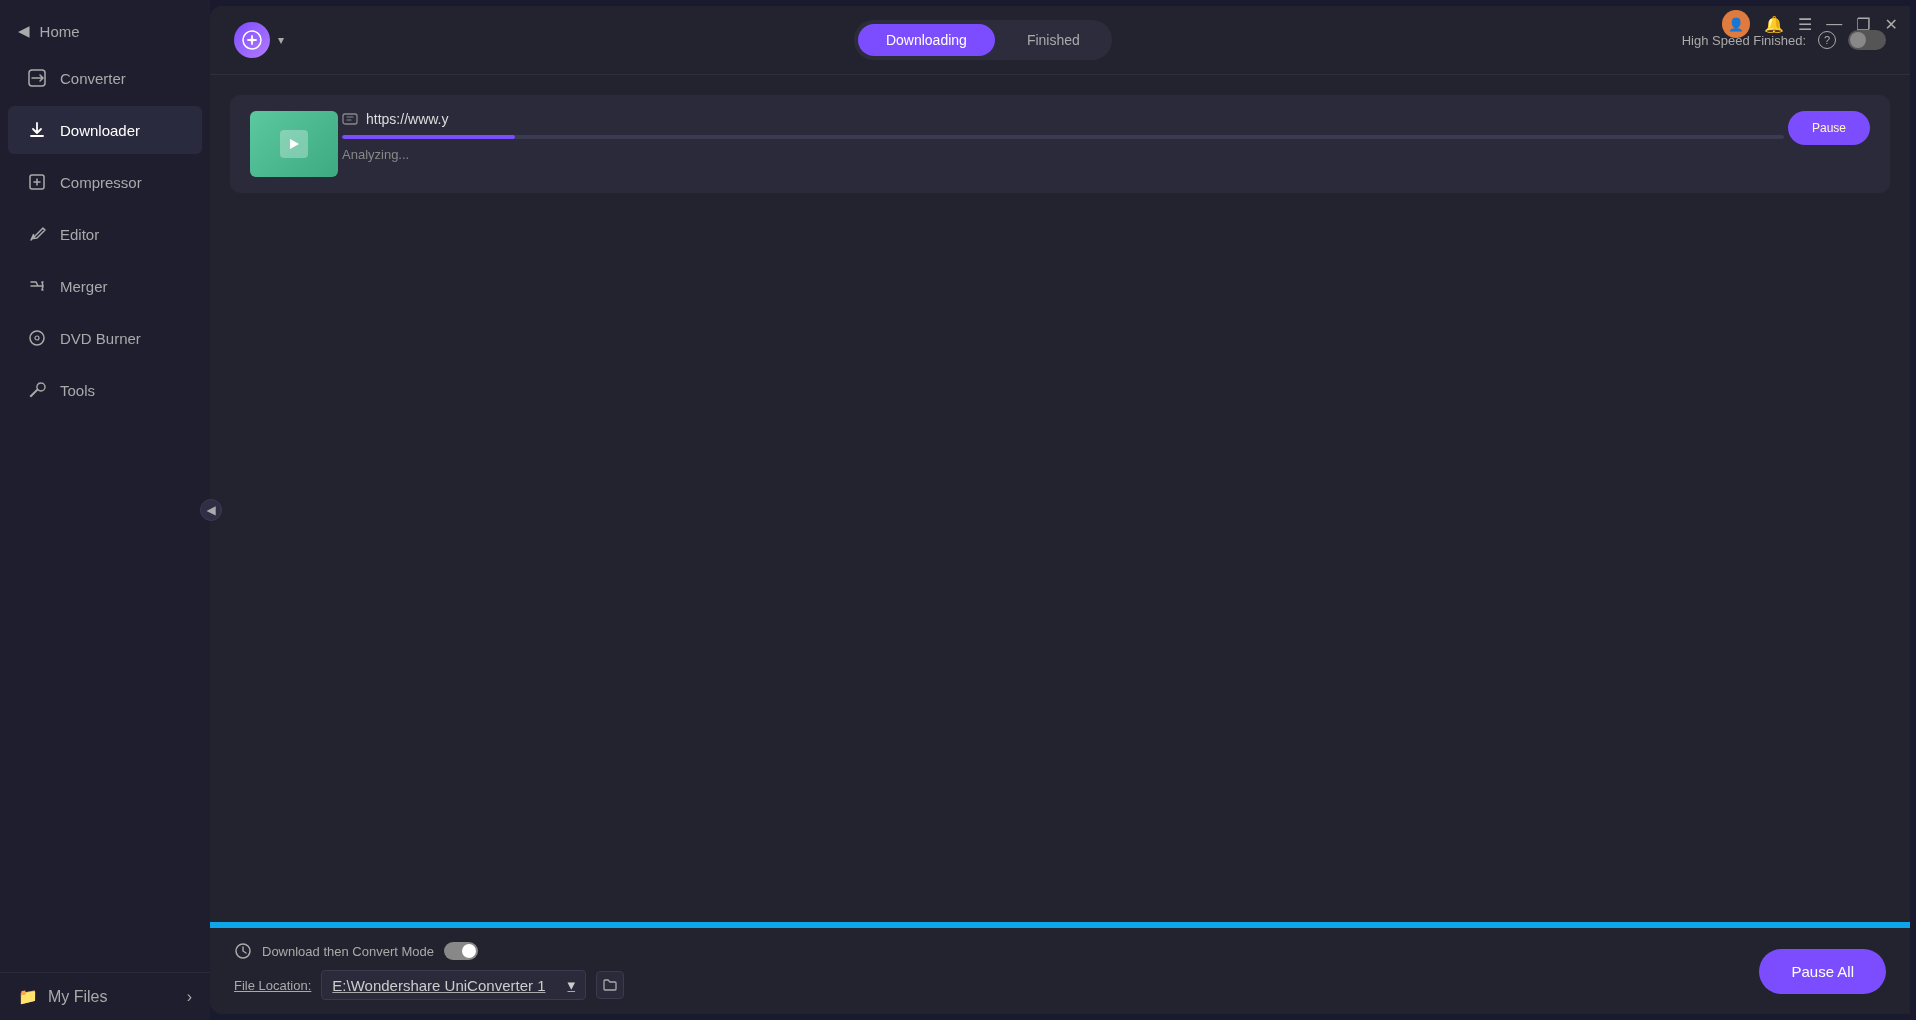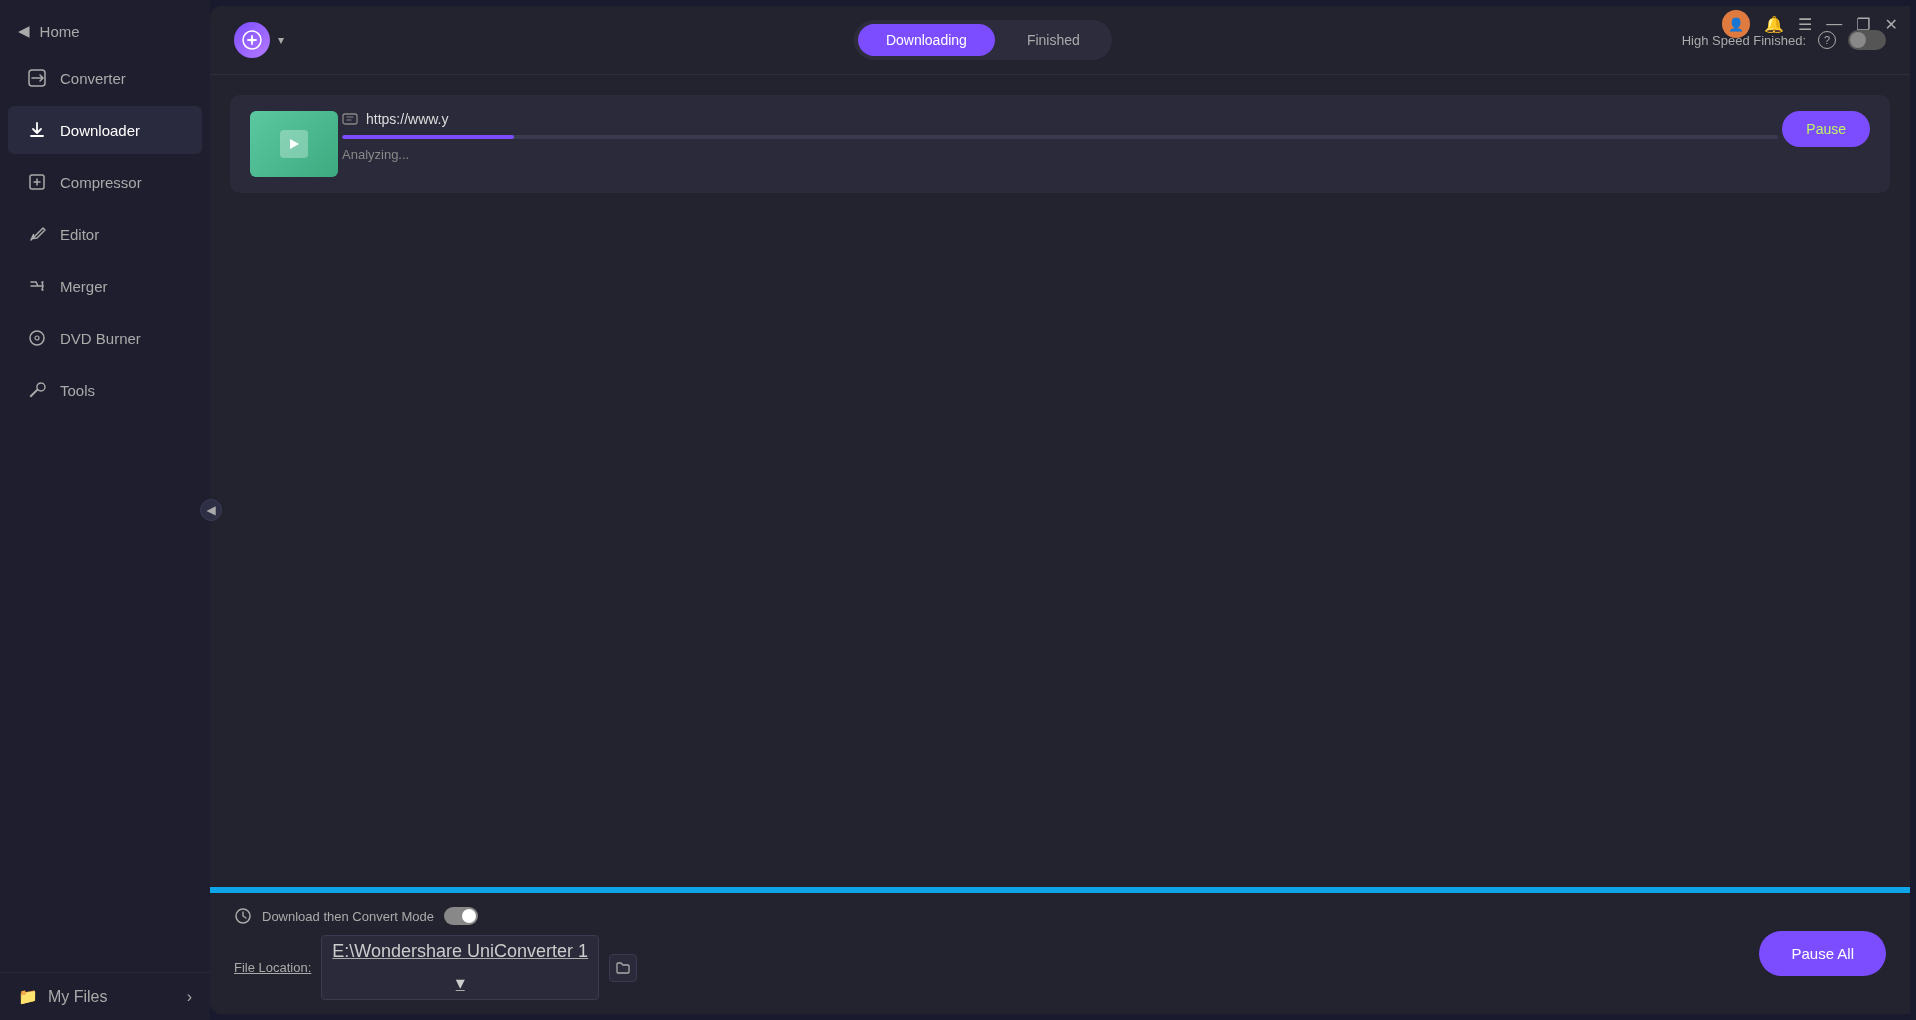--- a/index.html
+++ b/index.html
@@ -311,25 +311,25 @@
       width: 12%;
     }
 
     .analyzing-text {
       font-size: 13px;
       color: #888;
     }
 
     .pause-btn {
       background: #7c4dff;
-      color: #bef264;
+      color: #fef9c3;
       border: none;
       border-radius: 20px;
       padding: 10px 24px;
-      font-size: 14px;
+      font-size: 12px;
       cursor: pointer;
       white-space: nowrap;
       font-weight: 500;
     }
 
     
     .bottom-bar {
       background: #23232f;
       border-top: 6px solid #0ea5e9;
       padding: 14px 24px;
@@ -385,26 +385,25 @@
       color: #aaa;
       text-decoration: underline;
     }
 
     .file-location-select {
       background: #2a2a3a;
       color: #ccc;
       border: 1px solid #3a3a50;
       border-radius: 4px;
       padding: 5px 10px;
-      font-size: 18px;
-      cursor: pointer;
-      display: flex;
-      align-items: center;
-      gap: 10px;
-      flex-direction: column;
+      font-size: 15px;
+      cursor: pointer;
+      display: flex;
+      align-items: center;
+      gap: 22px;
     }
 
     .folder-btn {
       width: 28px;
       height: 28px;
       background: #2a2a3a;
       border: 1px solid #3a3a50;
       border-radius: 4px;
       display: flex;
       align-items: center;

